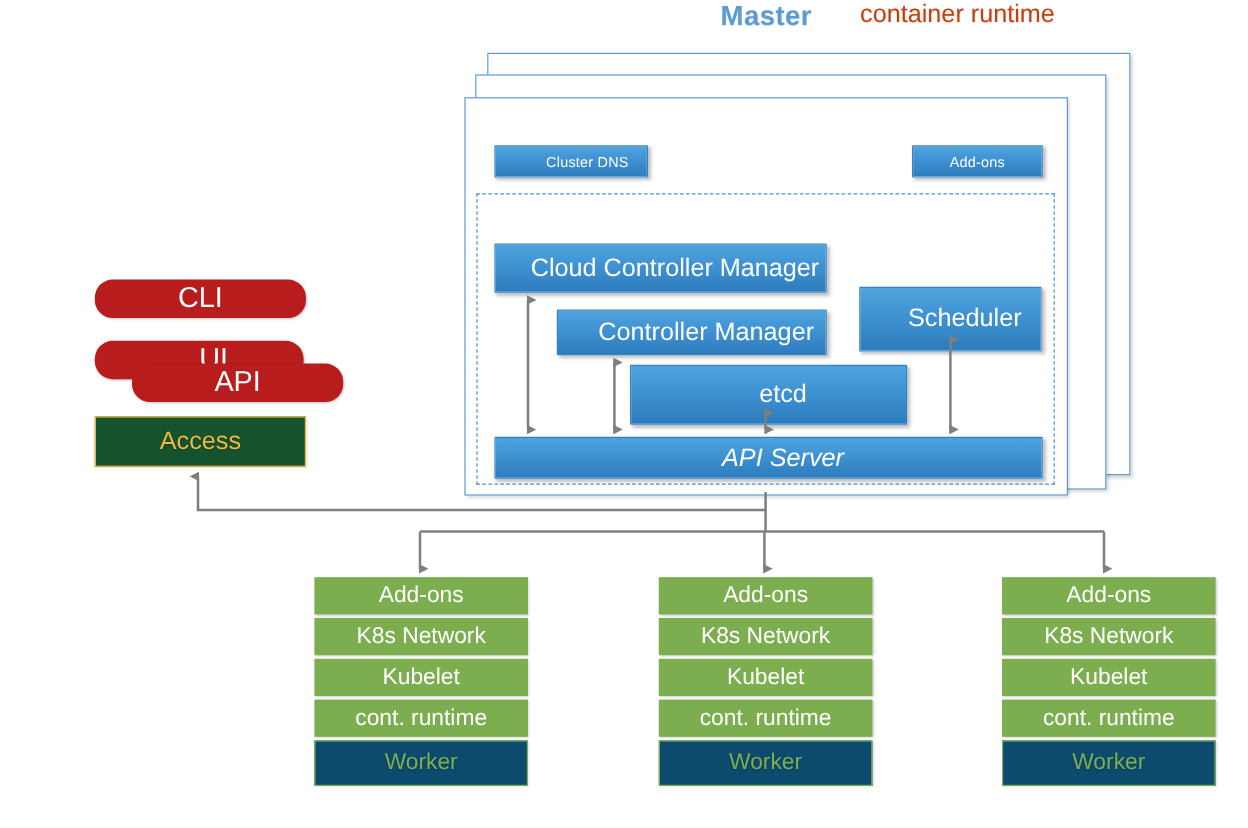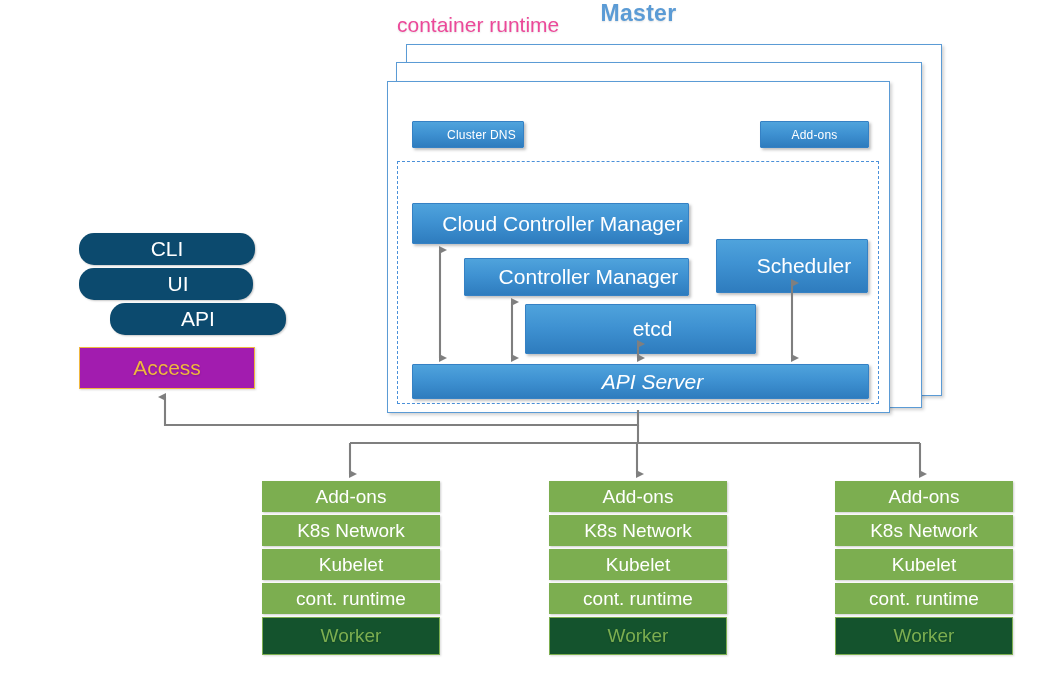--- a/index.html
+++ b/index.html
@@ -30,67 +30,66 @@
     font-weight:bold;
   }
 
   
   .runtime-box{
     border:1.6px dashed #4A90D9;
     background:transparent;
   }
   .runtime-title{
     position:absolute;left:0;right:0;top:168px;
-    text-align:left;
-    font-size:21px;color:#ec4899;
+    text-align:right;
+    font-size:21px;color:#c2410c;
     text-shadow:0 1px 2px rgba(0,0,0,.12);
-    margin-top:13px;
   }
 
   
   .bbox{
     background:linear-gradient(to bottom,#4FA3DC 0%,#3F92D2 45%,#2E7CBE 100%);
     border:1px solid #3581c4;
     color:#ffffff;
     display:flex;align-items:center;justify-content:center;
     box-shadow:2px 2px 3px rgba(0,0,0,.25);
     border-radius:1px;
   }
   .bbox.small{font-size:12px;letter-spacing:.2px;}
   .bbox.big{font-size:21px;padding-left:24px;}
 
   
   .obox{
-    background:#0c4a6e;
+    background:#b91c1c;
     color:#ffffff;
     display:flex;align-items:center;justify-content:center;
-    font-size:21px;
+    font-size:24px;
     box-shadow:1px 1px 2px rgba(0,0,0,.22);
     border-radius:15px;
   }
   .obox-foot{
-    background:#a21caf;
+    background:#14532d;
     border:1.4px solid #EFB73E;
     color:#EFB73E;
     display:flex;align-items:center;justify-content:center;
     font-size:21px;
     text-shadow:0 1px 2px rgba(0,0,0,.20);
     box-shadow:1px 1px 2px rgba(0,0,0,.15);
   }
 
   
   .gbox{
     background:#7CAE50;
     color:#ffffff;
     display:flex;align-items:center;justify-content:center;
     font-size:19px;
     box-shadow:1px 1px 2px rgba(0,0,0,.20);
   }
   .gbox-foot{
-    background:#14532d;
+    background:#0c4a6e;
     border:1.4px solid #7CAE50;
     color:#7CAE50;
     display:flex;align-items:center;justify-content:center;
     font-size:19px;
     text-shadow:0 1px 2px rgba(0,0,0,.20);
     box-shadow:1px 1px 2px rgba(0,0,0,.15);
   }
   svg.wires{position:absolute;left:0;top:0;width:1040px;height:690px;pointer-events:none;}
 </style>
 </head>
@@ -98,39 +97,39 @@
 
 <div id="canvas">
 
   <div class="abs master-frame" style="left:406px;top:44px;width:536px;height:352px;"></div>
   <div class="abs master-frame" style="left:396px;top:62px;width:526px;height:346px;"></div>
 
   <div class="abs master-frame" style="left:387px;top:81px;width:503px;height:332px;"></div>
 
   <div class="abs master-title" style="left:387px;top:0;width:503px;">Master</div>
 
-  <div class="abs bbox small" style="left:412px;top:121px;width:112px;height:27px;padding-left:27px;">Cluster DNS</div>
+  <div class="abs bbox small" style="left:412px;top:121px;width:128px;height:27px;padding-left:27px;">Cluster DNS</div>
 
   <div class="abs bbox small" style="left:760px;top:121px;width:109px;height:27px;">Add-ons</div>
 
   <div class="abs runtime-box" style="left:397px;top:161px;width:482px;height:243px;"></div>
   <div class="abs runtime-title" style="left:397px;top:0;width:482px;">container runtime</div>
 
   <div class="abs bbox big" style="left:412px;top:203px;width:277px;height:41px;">Cloud Controller Manager</div>
 
   <div class="abs bbox big" style="left:464px;top:258px;width:225px;height:38px;">Controller Manager</div>
 
   <div class="abs bbox big" style="left:716px;top:239px;width:152px;height:54px;">Scheduler</div>
 
   <div class="abs bbox big" style="left:525px;top:304px;width:231px;height:50px;">etcd</div>
 
   <div class="abs bbox big" style="left:412px;top:364px;width:457px;height:35px;font-style:italic;">API Server</div>
 
   <div class="abs obox" style="left:79px;top:233px;width:176px;height:32px;">CLI</div>
-  <div class="abs obox" style="left:79px;top:268px;width:174px;height:32px;padding-left:24px;">UI</div>
+  <div class="abs obox" style="left:79px;top:284px;width:174px;height:32px;padding-left:24px;">UI</div>
   <div class="abs obox" style="left:79px;top:303px;width:176px;height:32px;margin-left:31px;">API</div>
   <div class="abs obox-foot" style="left:79px;top:347px;width:176px;height:42px;">Access</div>
 
   <div class="abs gbox" style="left:262px;top:481px;width:178px;height:31px;">Add-ons</div>
   <div class="abs gbox" style="left:262px;top:515px;width:178px;height:31px;">K8s Network</div>
   <div class="abs gbox" style="left:262px;top:549px;width:178px;height:31px;">Kubelet</div>
   <div class="abs gbox" style="left:262px;top:583px;width:178px;height:31px;">cont. runtime</div>
   <div class="abs gbox-foot" style="left:262px;top:617px;width:178px;height:38px;">Worker</div>
 
   <div class="abs gbox" style="left:549px;top:481px;width:178px;height:31px;">Add-ons</div>

